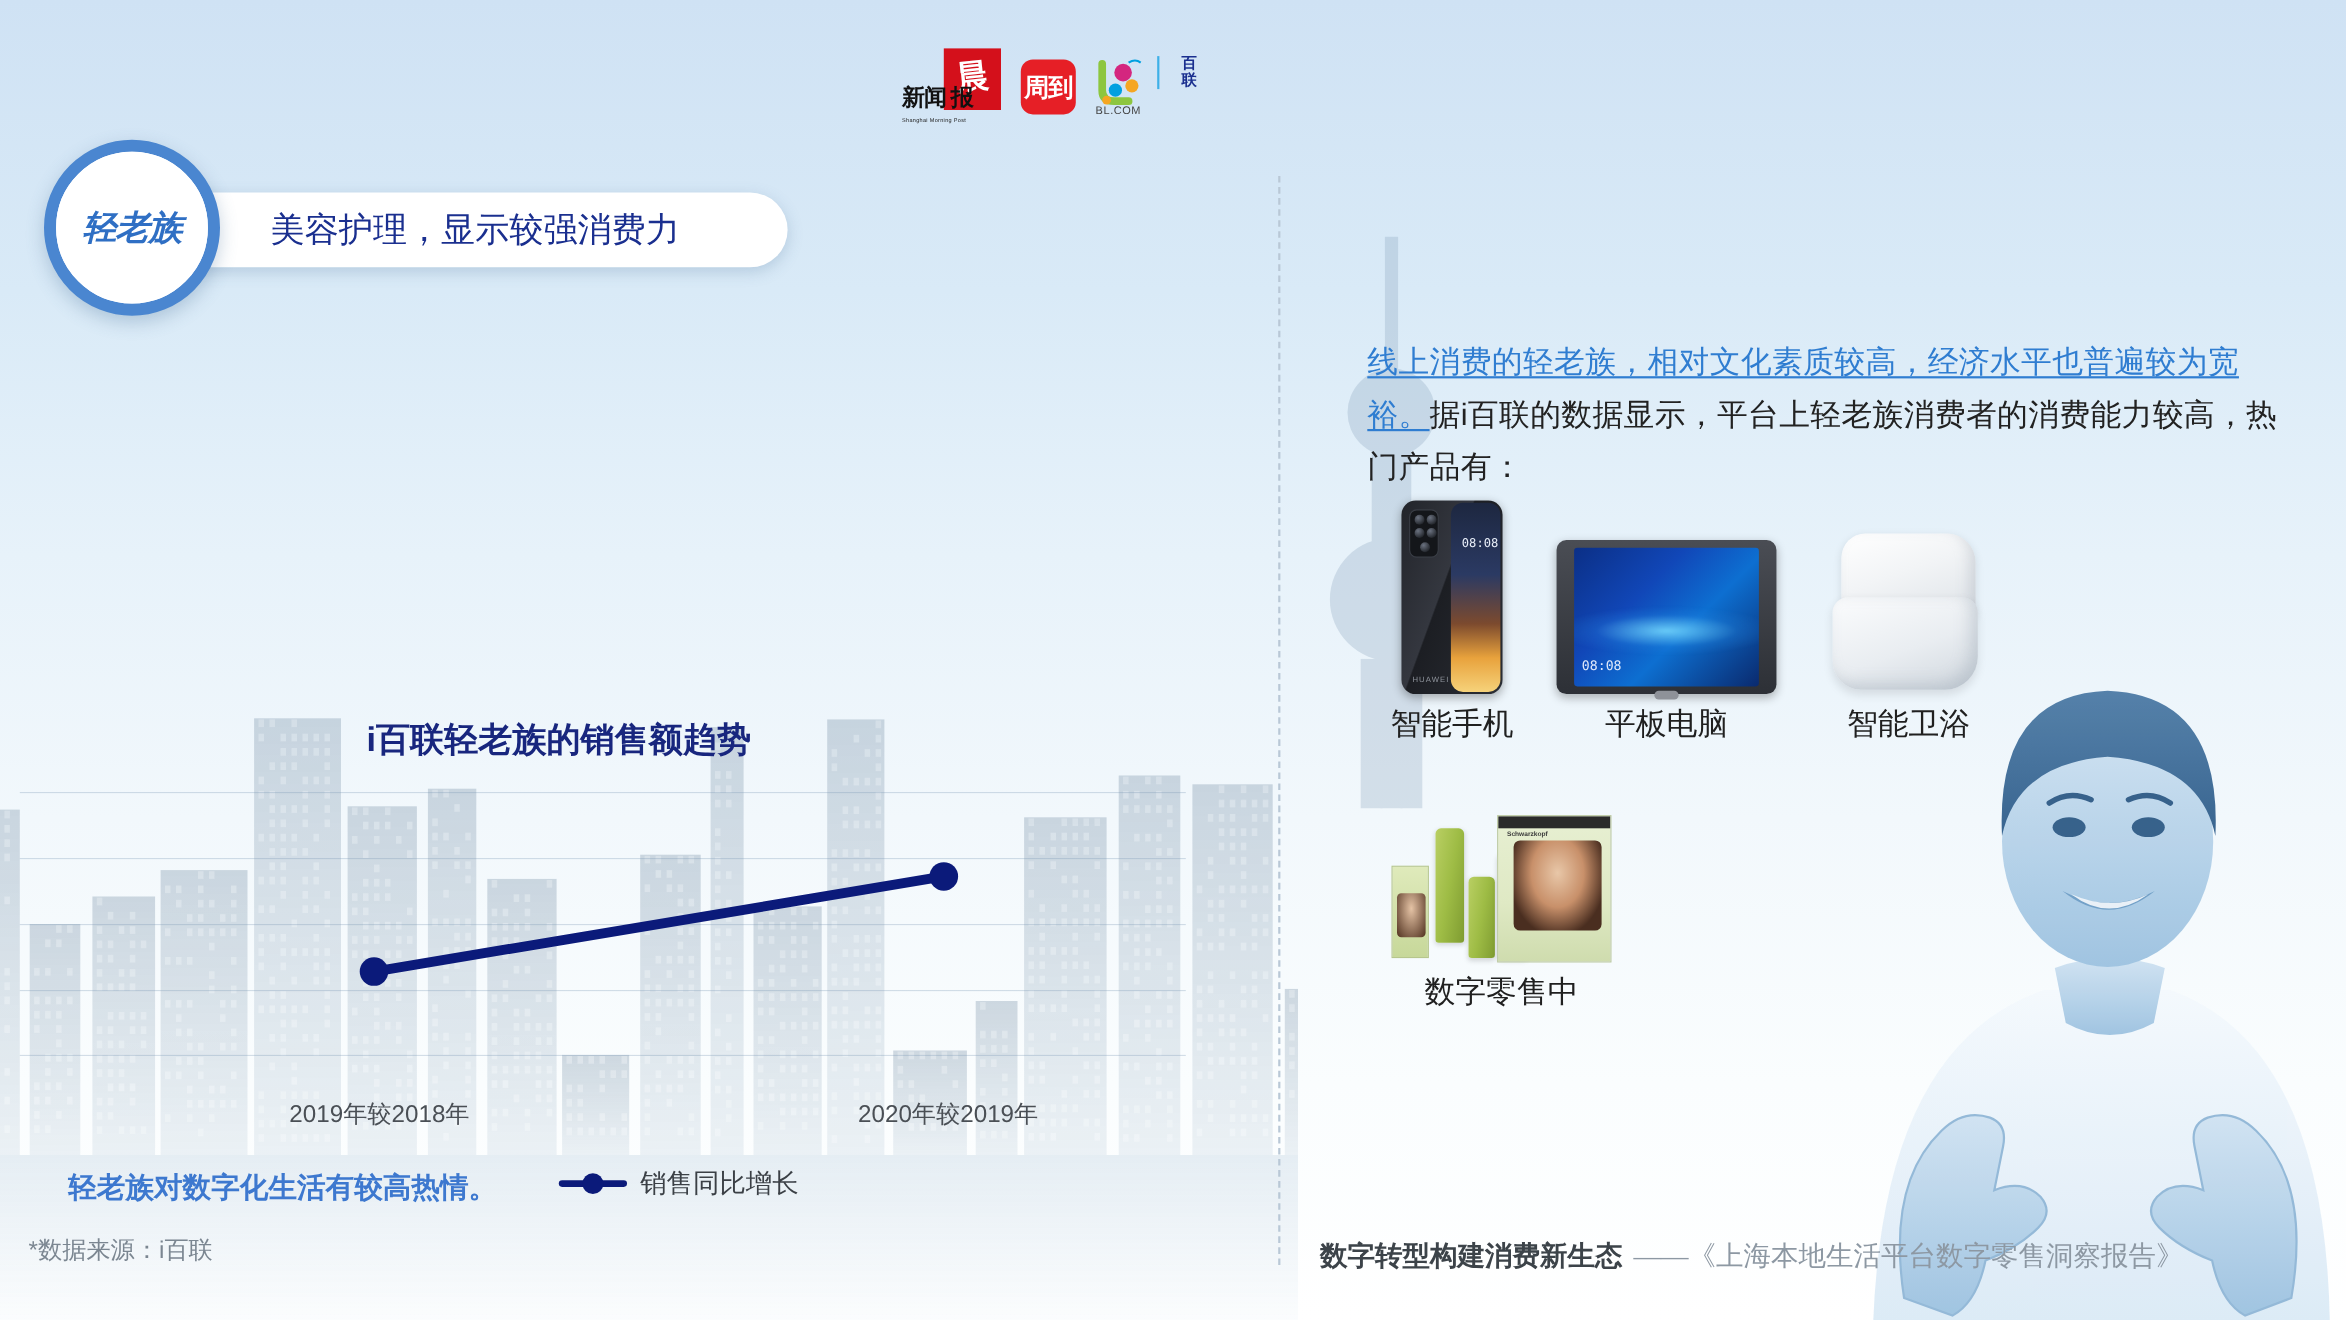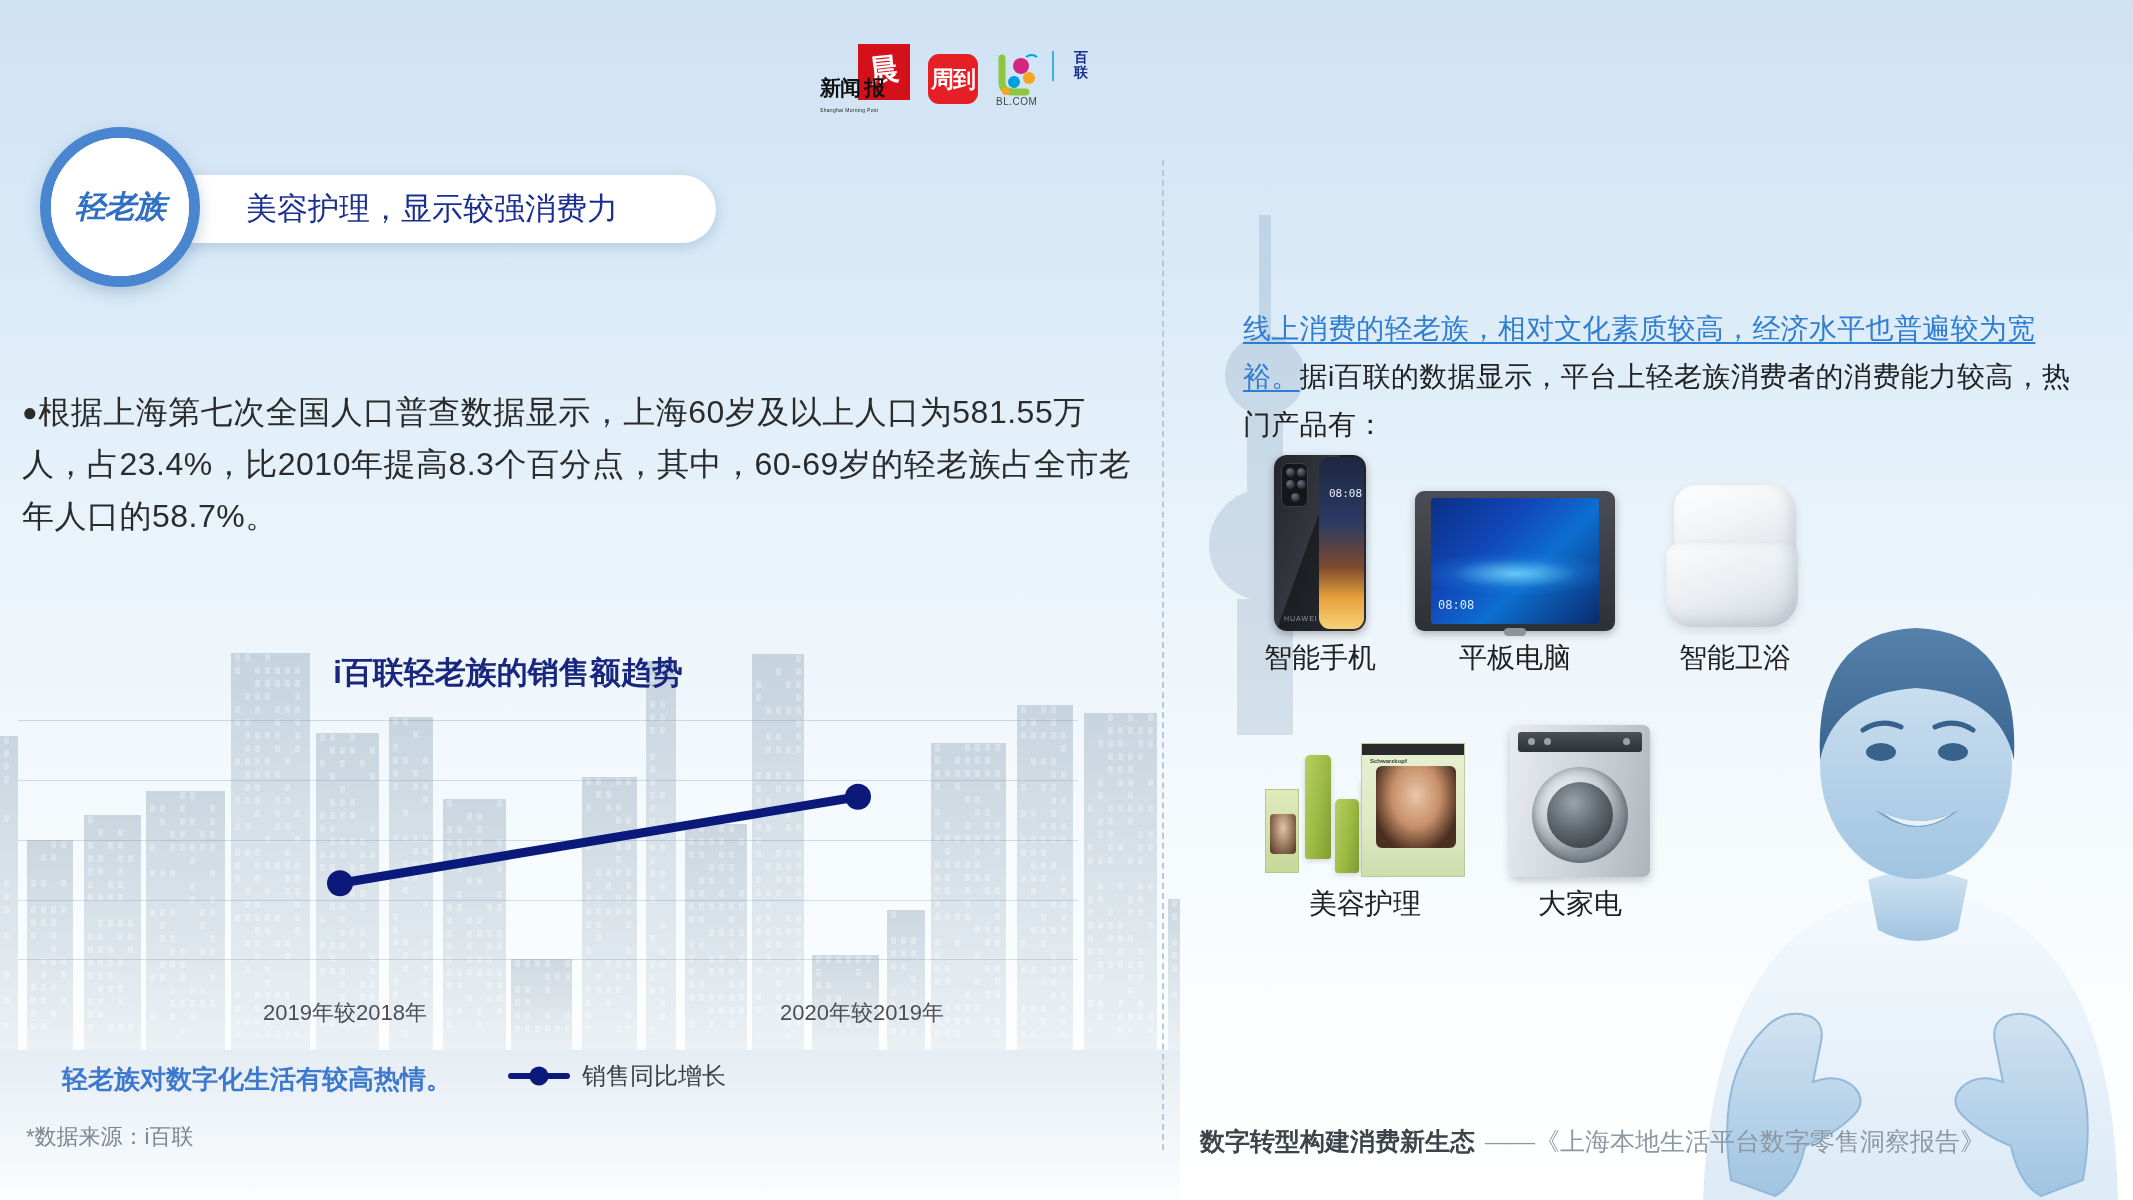--- a/index.html
+++ b/index.html
@@ -1435,23 +1435,20 @@
     <span id="badge-pill-text">美容护理，显示较强消费力</span>
   </div>
   <div id="badge-circle">
     <div id="badge-circle-inner">
       <span id="badge-circle-label">轻老族</span>
     </div>
   </div>
 </div>
 
 <div id="left-col">
-  <div class="para" id="para-2">
-    <span class="bullet">●</span><span>根据上海第七次全国人口普查数据显示，上海60岁及以上人口为581.55万人，占23.4%，比2010年提高8.3个百分点，其中，60-69岁的轻老族占全市老年人口的58.7%。</span>
-  </div>
 </div>
 
 <div id="chart-block">
   <div id="chart-title">i百联轻老族的销售额趋势</div>
 
   <div id="chart-plot">
     <div class="gridline" style="top:0px"></div>
     <div class="gridline" style="top:60px"></div>
     <div class="gridline" style="top:120px"></div>
     <div class="gridline" style="top:180px"></div>
@@ -1533,36 +1530,23 @@
         <div class="bc-tube" style="left:70px;bottom:4px;width:24px;height:74px"></div>
         <div class="bc-bottle" style="left:96px;bottom:4px;width:28px;height:96px">
             <i></i>
           </div>
         <div class="bc-box">
           <div class="bc-box-top"></div>
           <div class="bc-box-label">Schwarzkopf</div>
           <div class="bc-box-face"></div>
         </div>
       </div>
-      <div class="prod-label">美容护理</div>
+      <div class="prod-label">数字零售中</div>
     </div>
 
-    <div class="prod-cell" style="width:200px">
-      <div class="prod-img wm-body">
-        <div class="wm-panel">
-          <i style="left:10px"></i>
-            <i style="left:26px"></i>
-            <i style="right:12px"></i>
-        </div>
-        <div class="wm-door">
-          <div class="wm-glass"></div>
-        </div>
-      </div>
-      <div class="prod-label">大家电</div>
-    </div>
 
   </div>
 </div>
 
 <svg id="woman" viewBox="0 0 520 720">
   <defs>
     <linearGradient id="gSkin" x1="0" y1="0" x2="0" y2="1">
       <stop offset="0%" stop-color="#cfe2f2"></stop>
         <stop offset="100%" stop-color="#9cc2e0"></stop>
     </linearGradient>

